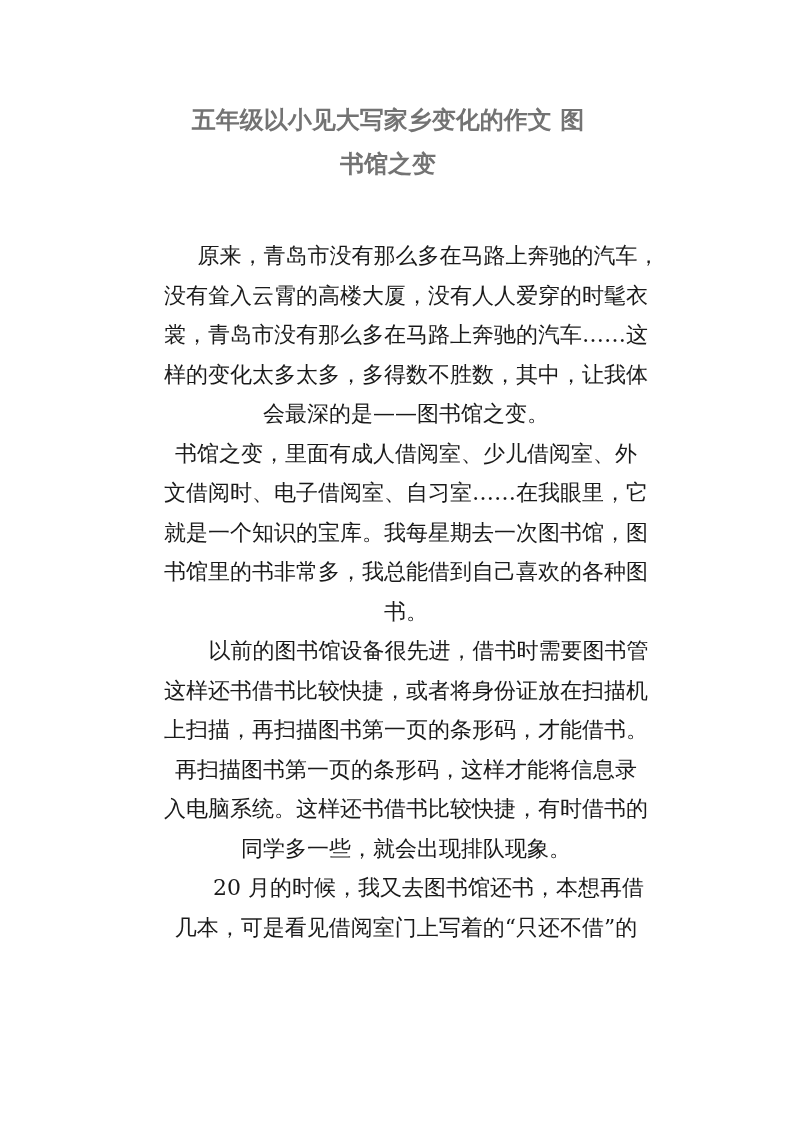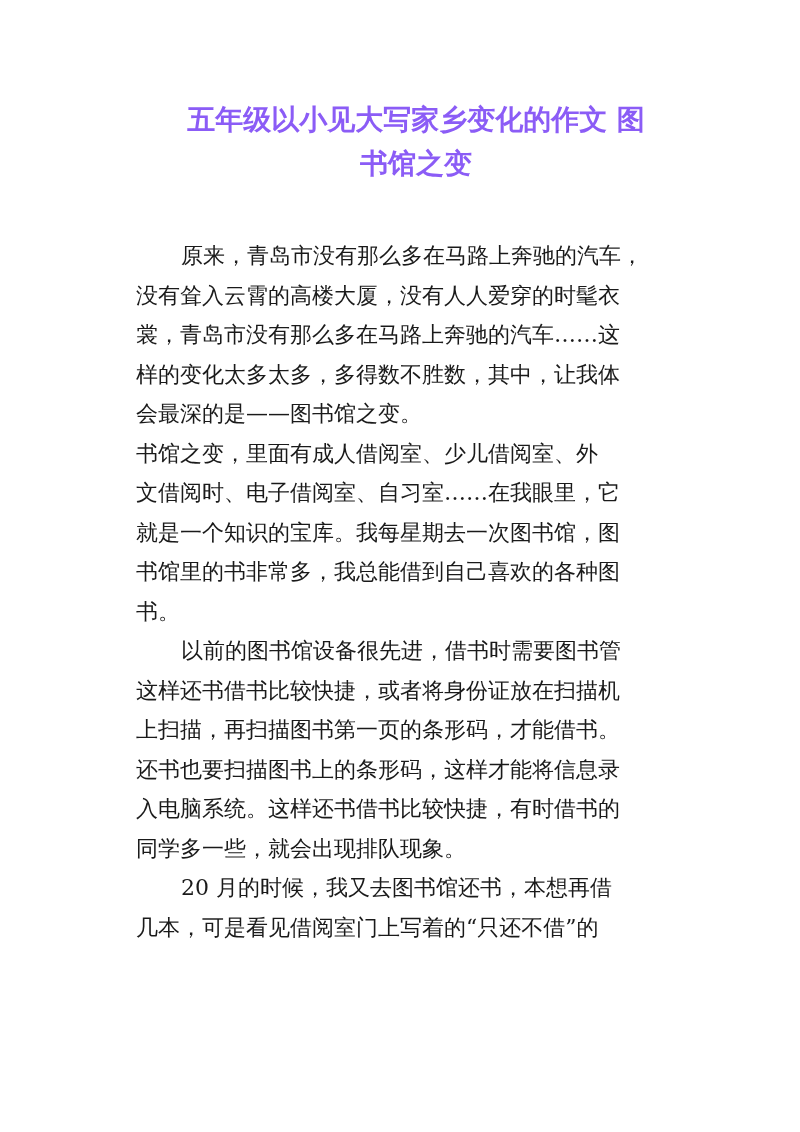--- a/index.html
+++ b/index.html
@@ -1,29 +1,29 @@
 <!DOCTYPE html>
 <html><head>
 <meta charset="utf-8">
 <style>
   html, body { margin: 0; padding: 0; background: #ffffff; }
   body { width: 800px; height: 1132px; position: relative; overflow: hidden; }
   .page { position: absolute; left: 0; top: 0; width: 800px; height: 1132px; background: #fff; }
   .title {
-    position: absolute; left: 136px; top: 98px; width: 560px;
+    position: absolute; left: 108px; top: 98px; width: 560px;
     text-align: center;
     font-family: "DejaVu Sans", "Liberation Sans", sans-serif;
-    font-weight: bold; font-size: 28px; line-height: 44px; color: #8b5cf6;
+    font-weight: bold; font-size: 24px; line-height: 44px; color: #737373;
     letter-spacing: 0px;
   }
   .title .line { display: block; white-space: nowrap; }
   .body {
     position: absolute; left: 136px; top: 236px; width: 540px;
     font-family: "DejaVu Serif", "Liberation Serif", serif;
-    font-size: 22px; line-height: 39.5px; color: #1a1a1a;
+    font-size: 22px; line-height: 39.5px; color: #1a1a1a; text-align: center;
   }
   .line { display: block; white-space: nowrap; }
   .indent { padding-left: 45px; }
   .para { margin: 0 0 0 0; }
 </style>
 </head>
 <body>
 
 <div class="page">
   <div class="title">
@@ -43,21 +43,21 @@
       <span class="line">书馆之变，里面有成人借阅室、少儿借阅室、外</span>
       <span class="line">文借阅时、电子借阅室、自习室……在我眼里，它</span>
       <span class="line">就是一个知识的宝库。我每星期去一次图书馆，图</span>
       <span class="line">书馆里的书非常多，我总能借到自己喜欢的各种图</span>
       <span class="line">书。</span>
     </div>
     <div class="para">
       <span class="line indent">以前的图书馆设备很先进，借书时需要图书管</span>
       <span class="line">这样还书借书比较快捷，或者将身份证放在扫描机</span>
       <span class="line">上扫描，再扫描图书第一页的条形码，才能借书。</span>
-      <span class="line">还书也要扫描图书上的条形码，这样才能将信息录</span>
+      <span class="line">再扫描图书第一页的条形码，这样才能将信息录</span>
       <span class="line">入电脑系统。这样还书借书比较快捷，有时借书的</span>
       <span class="line">同学多一些，就会出现排队现象。</span>
     </div>
     <div class="para">
       <span class="line indent">20 月的时候，我又去图书馆还书，本想再借</span>
       <span class="line">几本，可是看见借阅室门上写着的“只还不借”的</span>
     </div>
   </div>
 </div>
 

